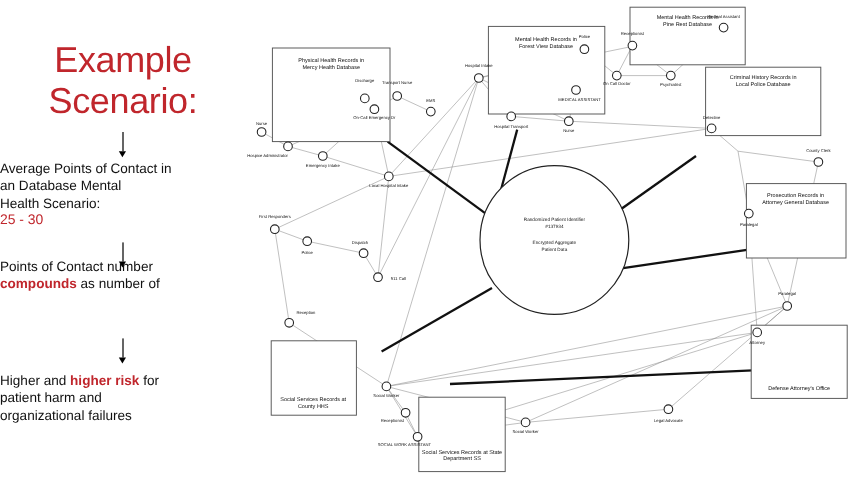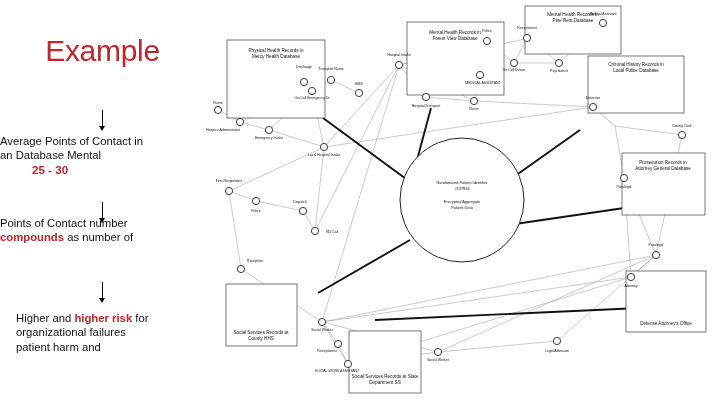--- a/index.html
+++ b/index.html
@@ -18,21 +18,21 @@
     position:absolute;left:0;width:205px;text-align:center;
     color:#000;font-size:15px;line-height:15px;
   }
   .arrow .shaft{display:inline-block;width:1px;height:16px;background:#000;position:relative;}
   .arrow .head{display:block;width:0;height:0;border-left:3.5px solid transparent;
     border-right:3.5px solid transparent;border-top:5px solid #000;
     position:absolute;left:-3px;bottom:-5px;}
   .blk{position:absolute;left:0;width:205px;text-align:left;color:#111;
        font-size:11.3px;line-height:14.3px;}
   .red{color:#C0262C;font-weight:bold;}
-  .bignum{font-size:11.6px;font-weight:bold;color:#C0262C;margin-left:32px;}
+  .bignum{font-size:11.6px;font-weight:normal;color:#C0262C;}
 
   
   #diagram{position:absolute;left:185px;top:0;width:535px;height:405px;}
   svg{display:block;}
   .dbbox{fill:#ffffff;stroke:#555;stroke-width:.8;}
   .dblabel{font-family:"Liberation Sans",sans-serif;font-size:4.6px;fill:#111;text-anchor:middle;}
   .node{fill:#ffffff;stroke:#222;stroke-width:.9;}
   .nlabel{font-family:"Liberation Sans",sans-serif;font-size:3.5px;fill:#111;text-anchor:middle;}
   .edge{stroke:#8a8a8a;stroke-width:.45;fill:none;}
   .hedge{stroke:#111;stroke-width:1.9;fill:none;stroke-linecap:butt;}
@@ -41,49 +41,51 @@
 </style>
 </head>
 <body>
 
 <div id="slide">
 
   <div class="left">
 
     <div class="title">
       <div>Example</div>
+      <div>Scenario:</div>
     </div>
 
     <div class="arrow" style="top:110px;">
       <span class="shaft"><span class="head"></span></span>
     </div>
 
     <div class="blk" style="top:134px;">
       <div>Average Points of Contact in</div>
       <div>an Database Mental</div>
+      <div>Health Scenario:</div>
       <div class="bignum">25 - 30</div>
     </div>
 
     <div class="arrow" style="top:202px;">
       <span class="shaft"><span class="head"></span></span>
     </div>
 
     <div class="blk" style="top:216px;">
       <div><span>Points of Contact number</span></div>
       <div><span class="red">compounds</span><span> as number of</span></div>
     </div>
 
     <div class="arrow" style="top:282px;">
       <span class="shaft"><span class="head"></span></span>
     </div>
 
-    <div class="blk" style="top:311px;padding-left:16px;">
+    <div class="blk" style="top:311px;">
       <div><span>Higher and </span><span class="red">higher risk</span><span> for</span></div>
+      <div>patient harm and</div>
       <div>organizational failures</div>
-      <div>patient harm and</div>
     </div>
   </div>
 
   <div id="diagram">
     <svg id="net" width="535" height="405" viewBox="0 0 535 405">
       <g id="g-edges">
           <line x1="33" y1="110" x2="55" y2="122" class="edge"></line>
           <line x1="55" y1="122" x2="84" y2="130" class="edge"></line>
           <line x1="84" y1="130" x2="139" y2="147" class="edge"></line>
           <line x1="55" y1="122" x2="127" y2="91" class="edge"></line>

